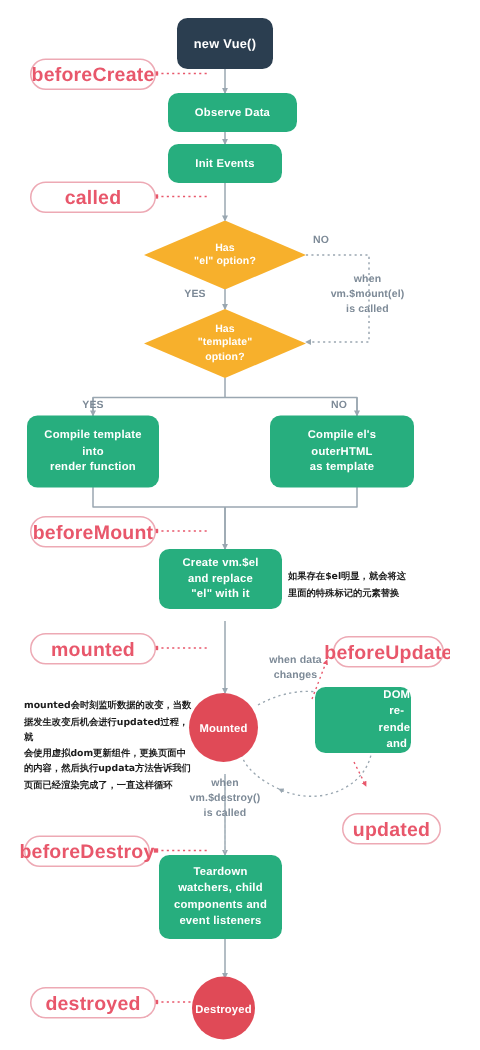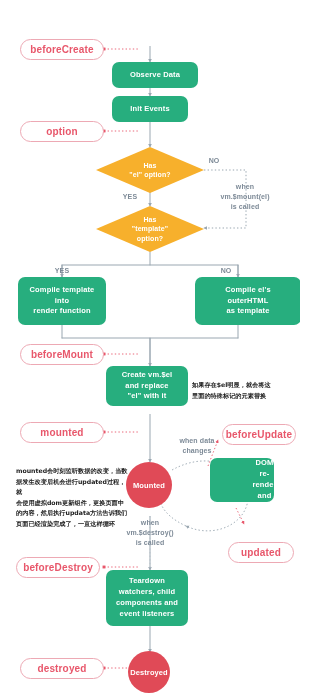--- a/index.html
+++ b/index.html
@@ -28,21 +28,21 @@
     font-size:8.5px;font-weight:700;letter-spacing:.2px;
   }
   
   .redcircle{
     background:#e04a57;color:#ffffff;border-radius:50%;
     font-size:7.5px;font-weight:700;letter-spacing:.1px;
   }
   
   .hook{
     background:#ffffff;color:#e8576b;border:1.1px solid #eda9b4;
-    border-radius:11px;font-size:10px;font-weight:700;letter-spacing:.15px;
+    border-radius:11px;font-size:13px;font-weight:700;letter-spacing:.15px;
   }
   
   .diamond{
     background:transparent;color:#ffffff;font-size:7px;font-weight:700;
     line-height:1.35;letter-spacing:.1px;
   }
   .diamond .dshape{
     position:absolute;left:0;top:0;width:100%;height:100%;
     background:#f7b02c;
     clip-path:polygon(50% 0%,100% 50%,50% 100%,0% 50%);
@@ -110,35 +110,38 @@
       <line x1="104" y1="131" x2="140" y2="131" marker-start="url(#sq)"></line>
       <line x1="104" y1="354" x2="140" y2="354" marker-start="url(#sq)"></line>
       <line x1="104" y1="432" x2="140" y2="432" marker-start="url(#sq)"></line>
       <line x1="104" y1="567" x2="140" y2="567" marker-start="url(#sq)"></line>
       <line x1="104" y1="668" x2="132" y2="668" marker-start="url(#sq)"></line>
       <path d="M208,466 L218,440" marker-end="url(#arp)"></path>
       <path d="M236,508 L244,524" marker-end="url(#arp)"></path>
     </g>
   </svg>
 
+  <div class="node navy" style="left:118px;top:12px;width:64px;height:34px;">
+    <span>new Vue()</span>
+  </div>
 
   <div class="node hook" style="left:20px;top:39px;width:84px;height:21px;">
     <span>beforeCreate</span>
   </div>
 
   <div class="node green" style="left:112px;top:62px;width:86px;height:26px;">
     <span>Observe Data</span>
   </div>
 
   <div class="node green" style="left:112px;top:96px;width:76px;height:26px;">
     <span>Init Events</span>
   </div>
 
   <div class="node hook" style="left:20px;top:121px;width:84px;height:21px;">
-    <span>option</span>
+    <span>called</span>
   </div>
 
   <div class="node diamond" style="left:96px;top:147px;width:108px;height:46px;">
     <span class="dshape"></span>
     <span class="dlabel" style="white-space:pre-line;">Has
 "el" option?</span>
   </div>
 
   <div class="plabel" style="left:196px;top:156px;width:36px;">NO</div>
   <div class="plabel" style="left:116px;top:192px;width:28px;">YES</div>
@@ -155,21 +158,21 @@
 
   <div class="plabel" style="left:48px;top:266px;width:28px;">YES</div>
   <div class="plabel" style="left:212px;top:266px;width:28px;">NO</div>
 
   <div class="node green" style="left:18px;top:277px;width:88px;height:48px;">
     <span style="white-space:pre-line;">Compile template
 into
 render function</span>
   </div>
 
-  <div class="node green" style="left:195px;top:277px;width:106px;height:48px;">
+  <div class="node green" style="left:180px;top:277px;width:96px;height:48px;">
     <span style="white-space:pre-line;">Compile el's
 outerHTML
 as template</span>
   </div>
 
   <div class="node hook" style="left:20px;top:344px;width:84px;height:21px;">
     <span>beforeMount</span>
   </div>
 
   <div class="node green" style="left:106px;top:366px;width:82px;height:40px;">

